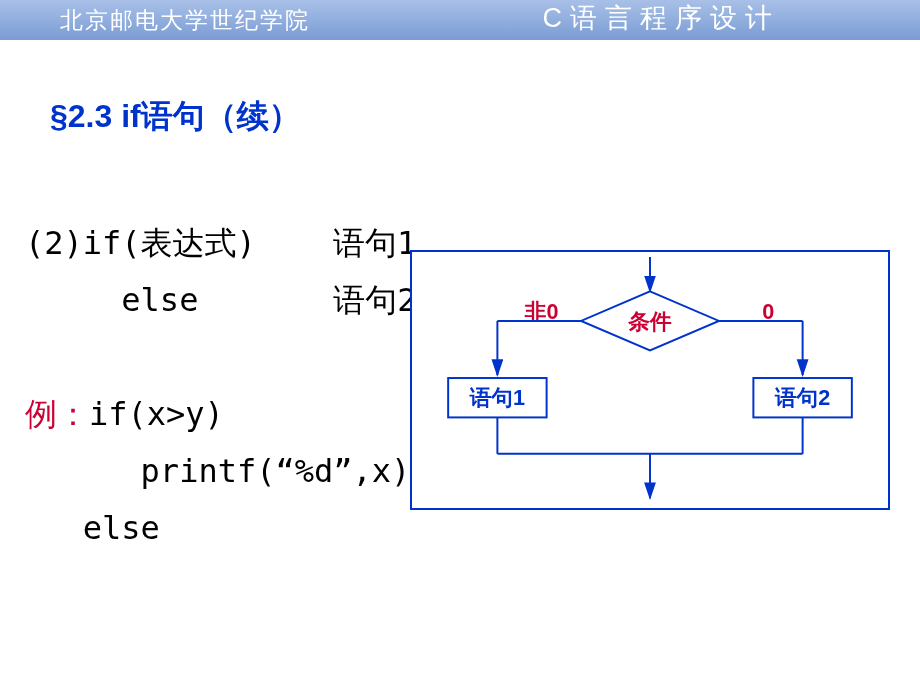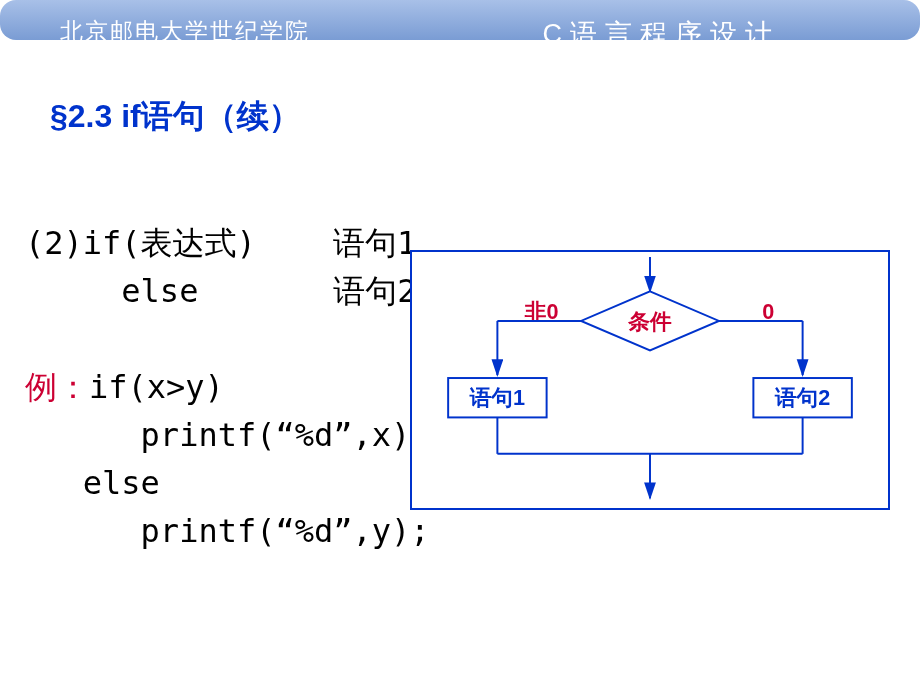--- a/index.html
+++ b/index.html
@@ -13,24 +13,23 @@
       background: #ffffff;
       font-family: "SimSun", "宋体", serif;
       overflow: hidden;
       position: relative;
     }
     .header {
       width: 100%;
       height: 40px;
       background: linear-gradient(to bottom, #a8c0e8, #7a9cd4);
       display: flex;
-      align-items: flex-start;
-      padding: 16px 60px;
+      align-items: flex-end;
+      padding: 4px 60px;
       justify-content: space-between;
-      border-radius: 16px;
     }
     .header-left {
       color: #ffffff;
       font-size: 23px;
       font-family: "SimHei", "黑体", sans-serif;
       letter-spacing: 2px;
     }
     .header-right {
       color: #ffffff;
       font-size: 27px;
@@ -46,20 +45,21 @@
       margin: 55px 0 16px 50px;
     }
     .content {
       margin: 80px 0 0 25px;
       font-size: 32px;
       line-height: 1.5;
     }
     .content-line {
       font-family: "SimSun", "宋体", monospace;
       white-space: pre;
+      margin-top: 9px;
     }
     .red-text {
       color: #cc0033;
     }
     .flowchart {
       position: absolute;
       right: 30px;
       top: 250px;
       width: 480px;
       height: 260px;
@@ -93,21 +93,20 @@
 
 <div class="section-title">§2.3 if语句（续）</div>
 
 <div class="content">
   <div class="content-line"><span>(2)if(表达式)</span>    <span>语句1</span></div>
   <div class="content-line">     <span>else</span>       <span>语句2</span></div>
   <div class="content-line">&nbsp;</div>
   <div class="content-line"><span class="red-text">例：</span><span>if(x&gt;y)</span></div>
   <div class="content-line">      <span>printf(“%d”,x);</span></div>
   <div class="content-line">   <span>else</span></div>
-  <div class="content-line">      <span>printf(“%d”,y);</span></div>
 </div>
 
 <div class="flowchart">
   <svg viewBox="0 0 480 260">
     <defs>
       <marker id="arrow" markerWidth="10" markerHeight="10" refX="8" refY="3" orient="auto" markerUnits="strokeWidth">
         <path d="M0,0 L0,6 L9,3 z" fill="#0033cc"></path>
       </marker>
     </defs>
 

